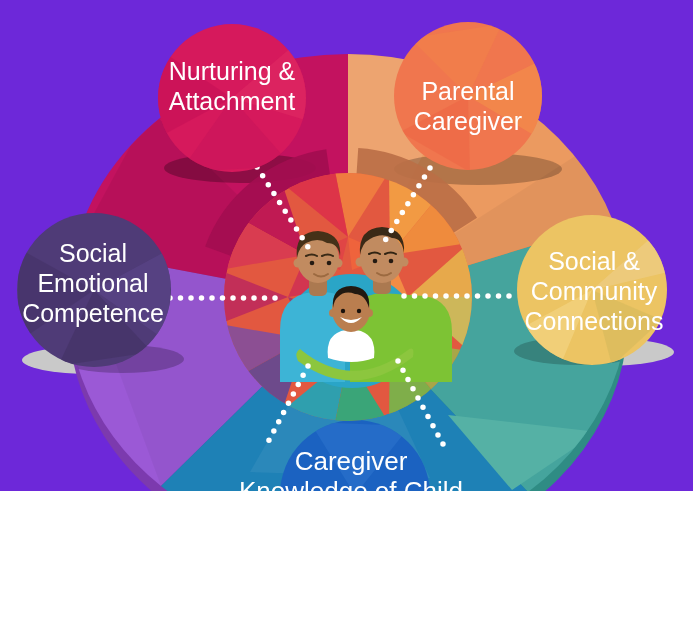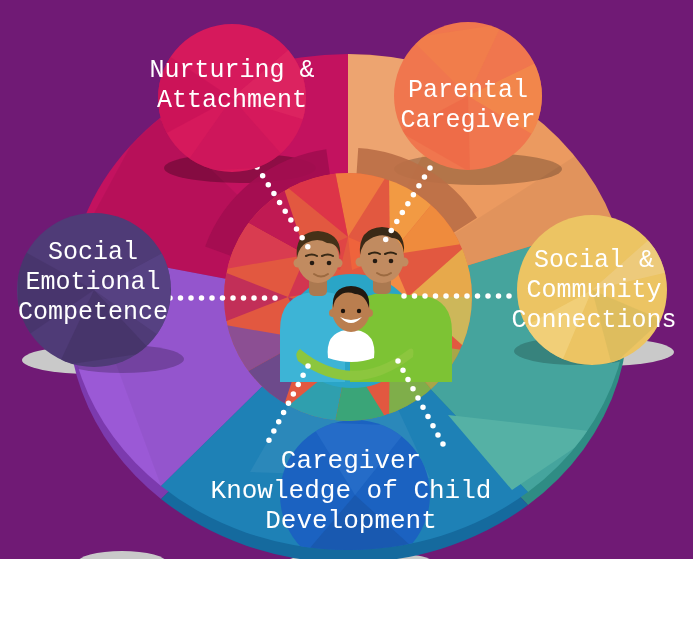--- a/index.html
+++ b/index.html
@@ -1,18 +1,18 @@
 <!DOCTYPE html>
 <html><head>
 <meta charset="utf-8">
 <style>
   html,body{margin:0;padding:0;background:#fff;}
   .stage{
-    position:relative;width:693px;height:559px;background:#701a75;
-    overflow:hidden;font-family:Liberation Mono, monospace;
+    position:relative;width:693px;height:491px;background:#6d28d9;
+    overflow:hidden;font-family:Liberation Sans, sans-serif;
   }
   .stage svg{position:absolute;left:0;top:0;}
   .factor-label{
     position:absolute;transform:translate(-50%,-50%);
     color:#ffffff;text-align:center;white-space:pre-line;
     font-size:25px;line-height:30px;font-weight:500;
     pointer-events:none;
   }
   .lbl-nurturing{left:232px;top:86px;width:240px;}
   .lbl-parental{left:468px;top:106px;width:220px;}

